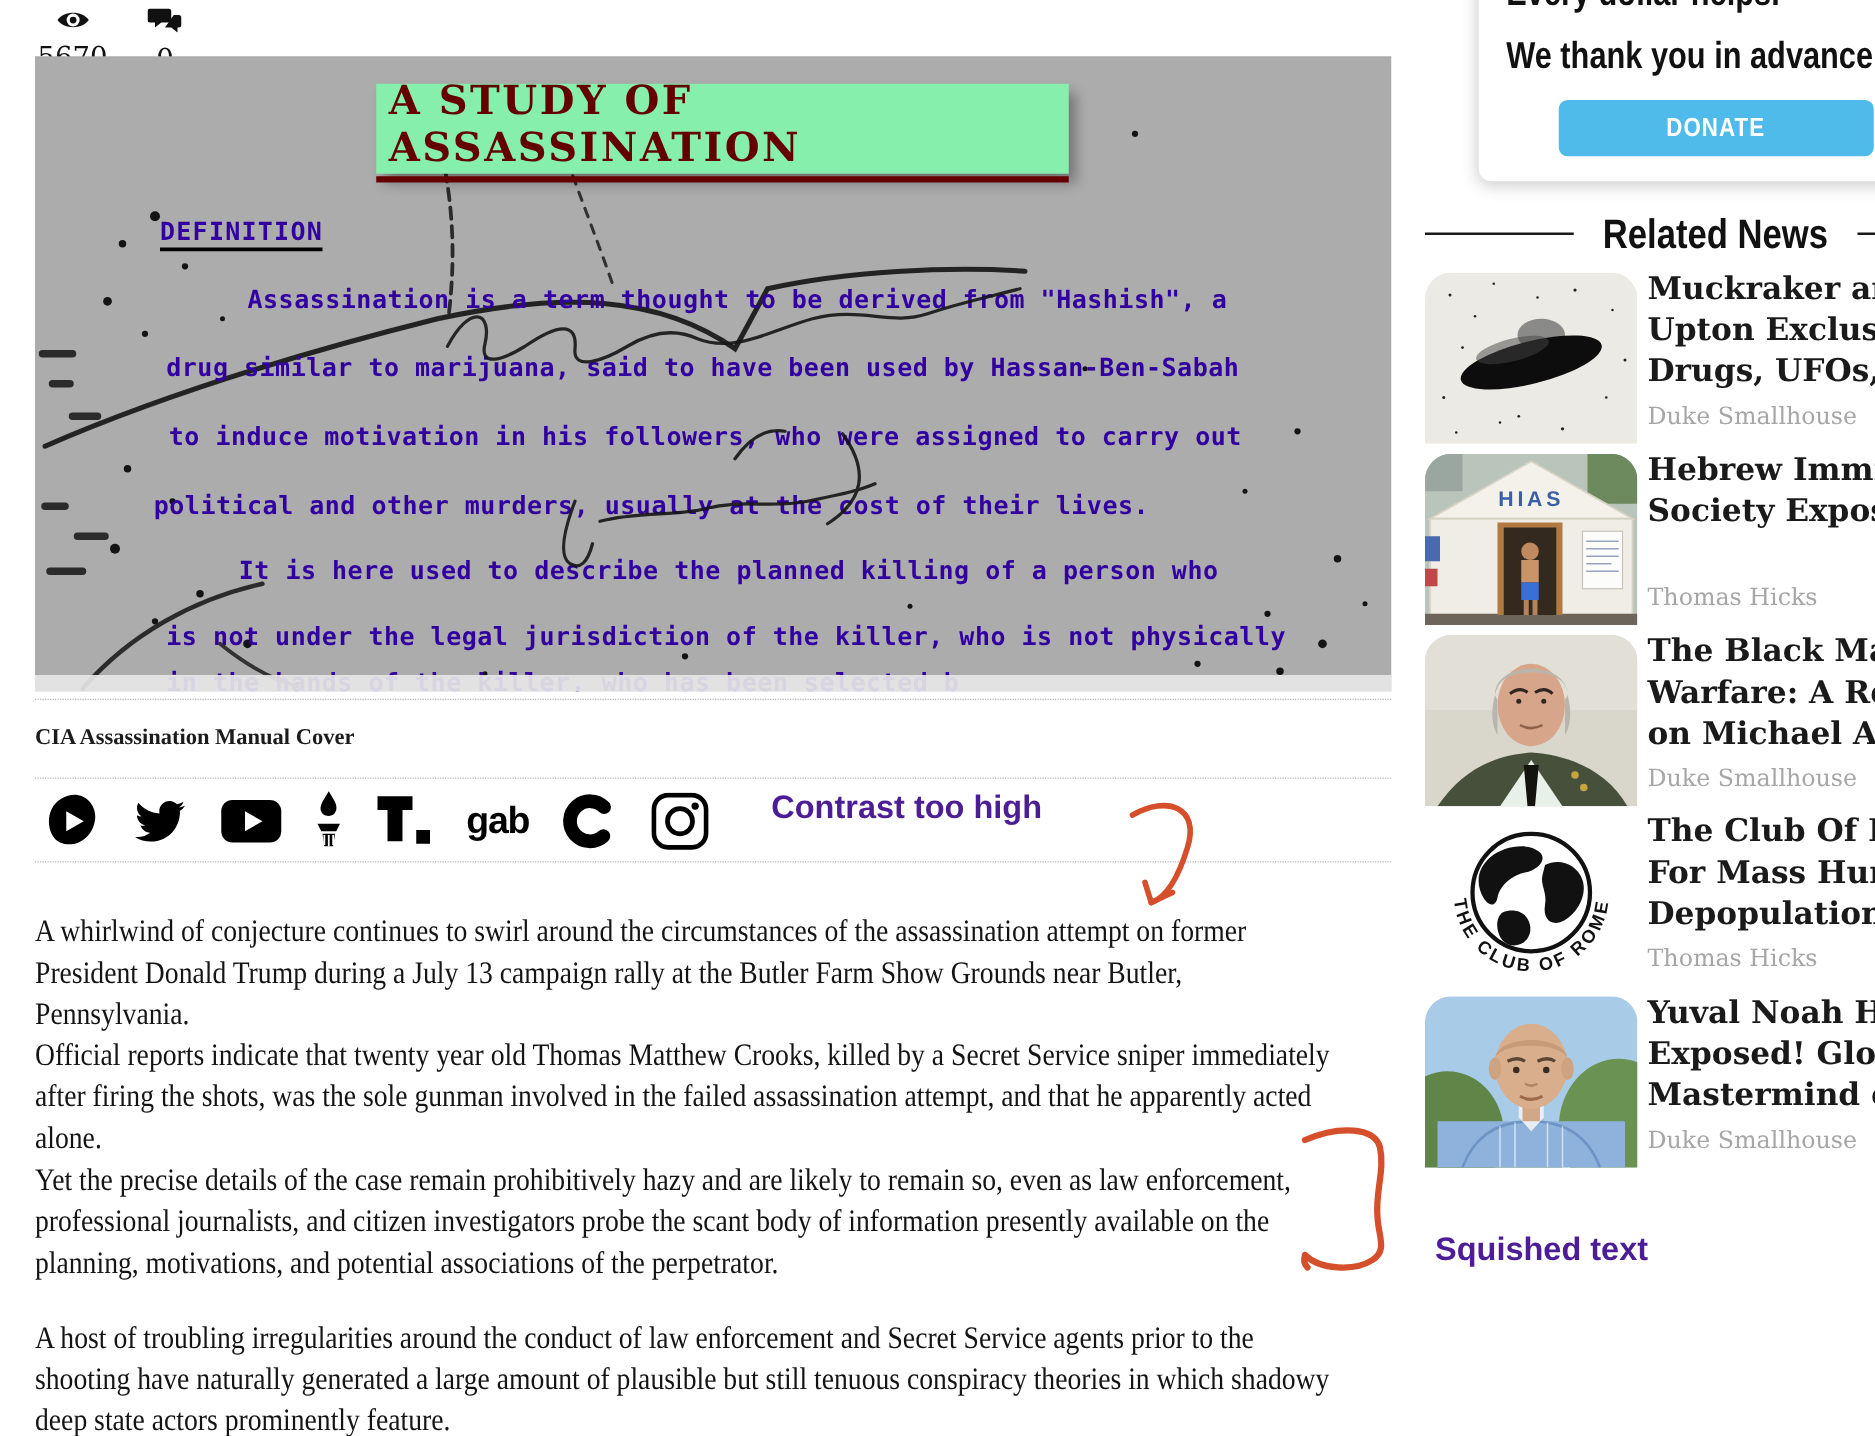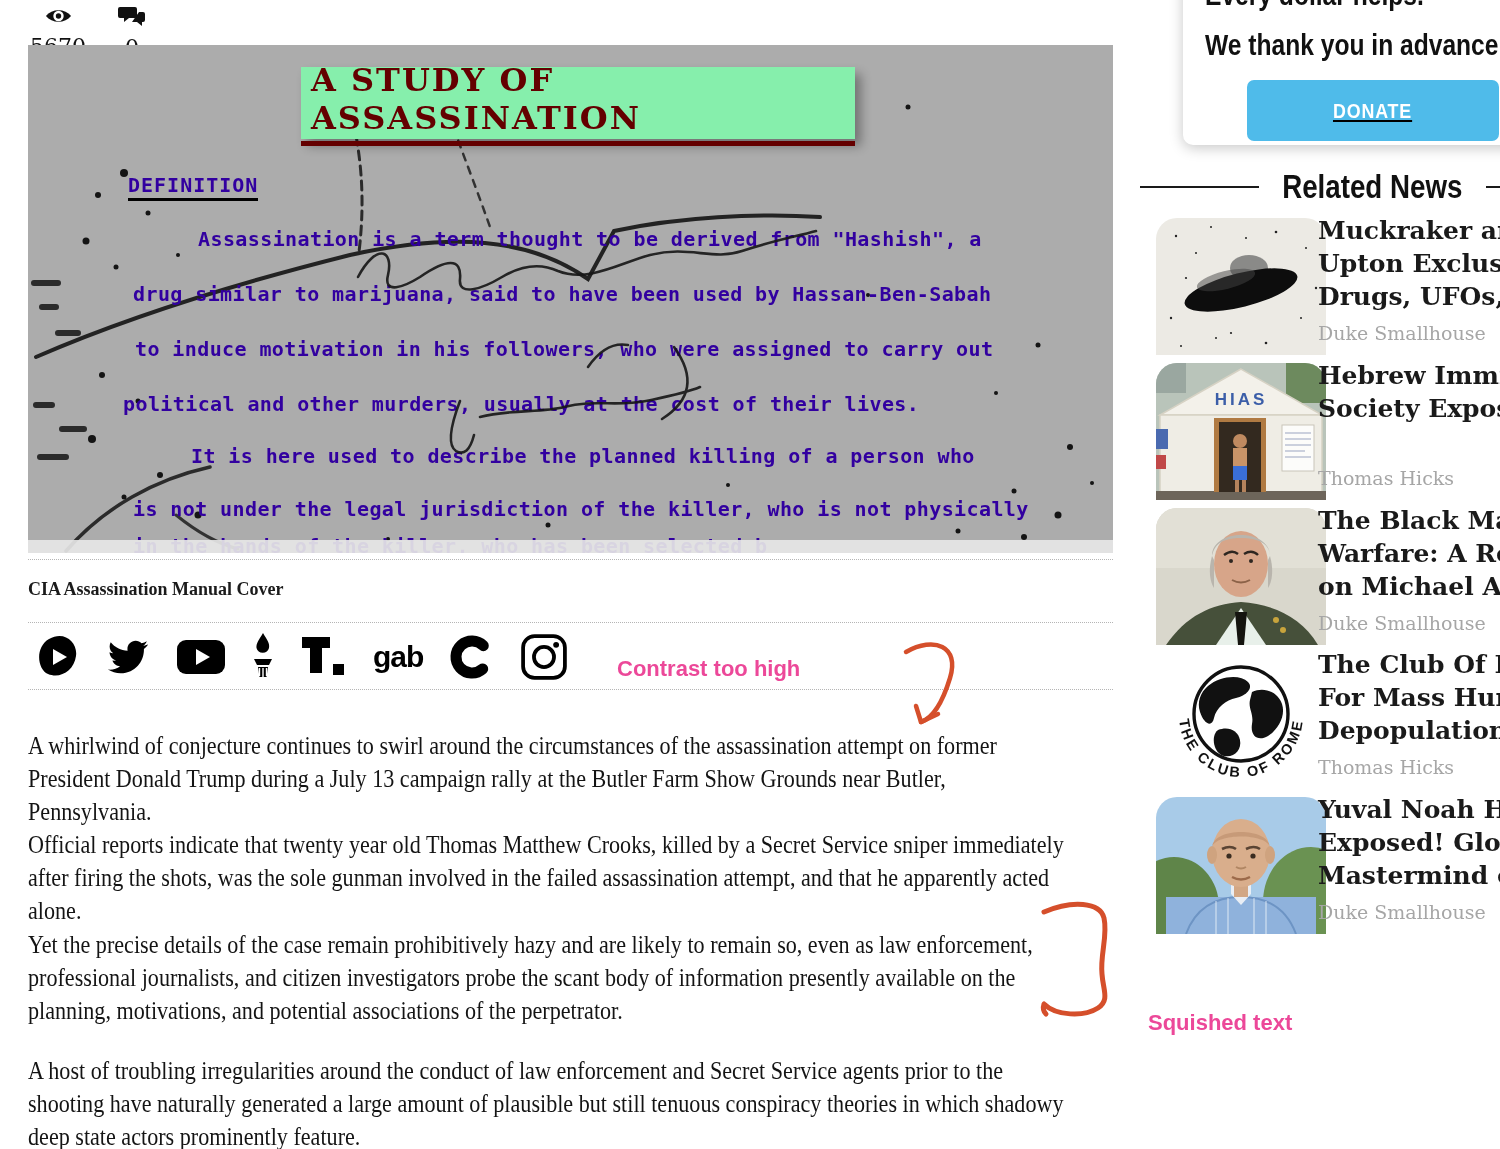--- a/index.html
+++ b/index.html
@@ -32,37 +32,37 @@
   #sharebar{left:36px;top:629px;height:56px;display:flex;align-items:center;gap:25px;}
   #sharebar .ic{display:flex;align-items:center;justify-content:center;cursor:pointer;}
   .gabtxt{font-family:"Liberation Sans",sans-serif;font-weight:800;font-size:30px;
           letter-spacing:-1px;color:#000;line-height:1;}
 
   
   .apara{position:absolute;left:28px;width:1175px;font-size:25px;line-height:33px;
          transform:scaleX(.885);transform-origin:0 0;color:#141414;margin:0;}
 
   
-  .anno{font-family:"Liberation Sans",sans-serif;font-weight:700;font-size:22px;color:#ec4899;margin-top:26px;}
+  .anno{font-family:"Liberation Sans",sans-serif;font-weight:700;font-size:26px;color:#4c1d95;}
 
   
   #donatecard{left:1183px;top:-60px;width:420px;height:205px;background:#fff;border-radius:10px;
               box-shadow:0 3px 14px rgba(0,0,0,.22);}
   .cond{font-family:"Liberation Sans",sans-serif;font-weight:800;transform:scaleX(.82);
         transform-origin:0 50%;white-space:nowrap;color:#111;}
-  #donatebtn{position:absolute;left:64px;top:140px;width:252px;height:61px;background:#4fbbea;
-             border-radius:7px;border:none;display:flex;align-items:center;justify-content:center;cursor:pointer;text-decoration:underline;}
+  #donatebtn{position:absolute;left:64px;top:140px;width:252px;height:45px;background:#4fbbea;
+             border-radius:7px;border:none;display:flex;align-items:center;justify-content:center;cursor:pointer;}
   #donatebtn span{font-family:"Liberation Sans",sans-serif;font-weight:800;font-size:21px;
                   letter-spacing:1px;color:#fff;transform:scaleX(.85);}
   #relhead{left:1140px;top:168px;width:360px;display:flex;align-items:center;}
   #relhead .ln{flex:1;border-top:2px solid #1a1a1a;height:0;}
   #relhead .tt{font-family:"Liberation Sans",sans-serif;font-weight:800;font-size:33px;color:#111;
                transform:scaleX(.84);white-space:nowrap;padding:0 6px;}
   .relitem{position:absolute;left:1140px;width:460px;height:140px;cursor:pointer;}
-  .relthumb{position:absolute;left:16px;top:0;width:170px;height:162px;overflow:hidden;border-radius:21px;}
+  .relthumb{position:absolute;left:0;top:0;width:170px;height:162px;overflow:hidden;border-radius:21px;}
   .relhl{position:absolute;left:178px;top:-4px;font-family:"DejaVu Serif",serif;font-weight:700;
          font-size:25px;line-height:33px;color:#1a1a1a;white-space:nowrap;}
   .relauth{position:absolute;left:178px;top:104px;font-family:"DejaVu Serif",serif;
            font-size:19px;color:#a6a6a6;white-space:nowrap;}
 </style>
 </head>
 <body>
 
 <div id="page">
 

